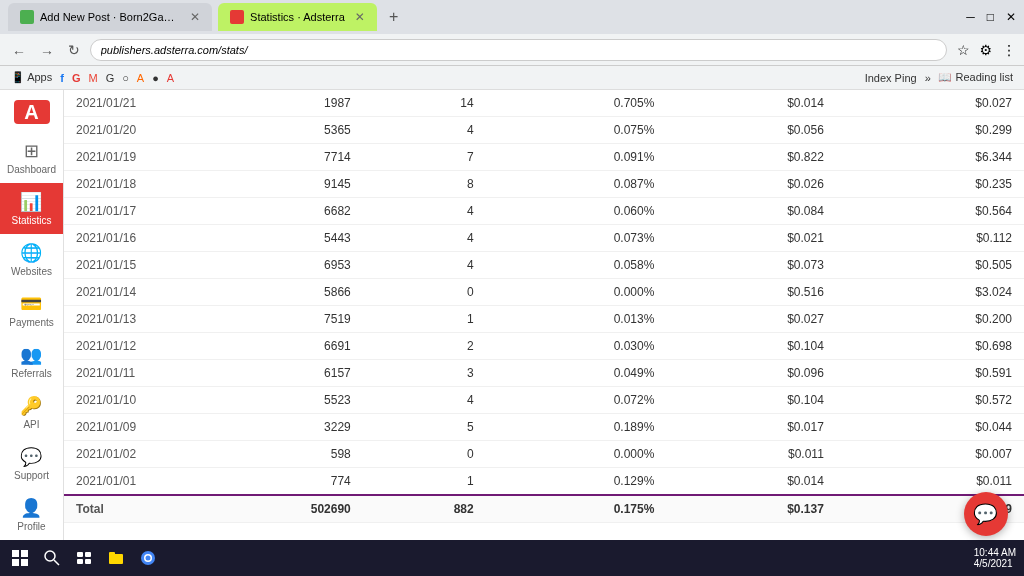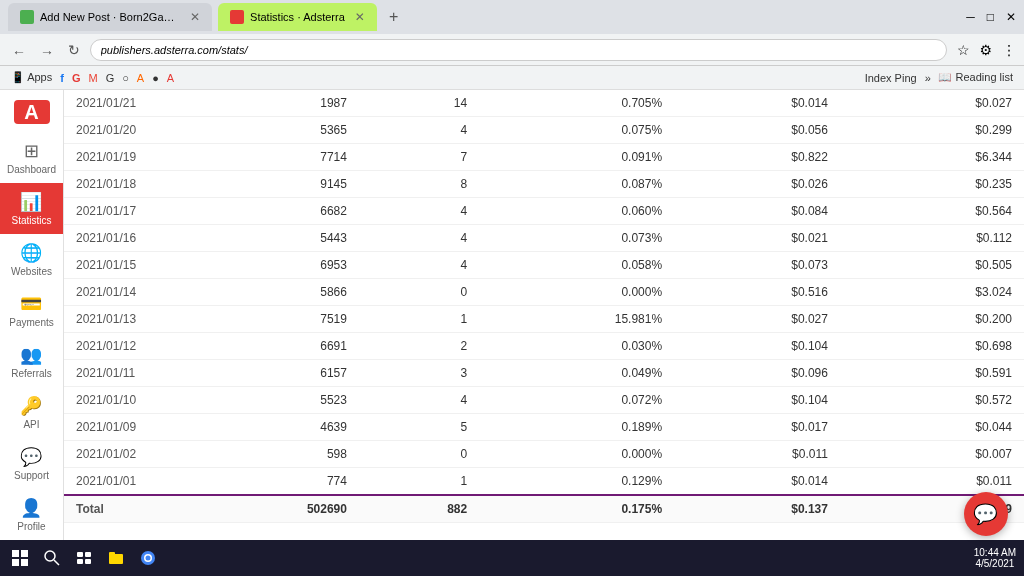--- a/index.html
+++ b/index.html
@@ -46,21 +46,21 @@
 
     
     .chat-button { position: fixed; bottom: 40px; right: 16px; width: 44px; height: 44px; background: #e53935; border-radius: 50%; display: flex; align-items: center; justify-content: center; color: white; font-size: 20px; cursor: pointer; box-shadow: 0 2px 8px rgba(0,0,0,0.3); z-index: 100; }
 
     
     .taskbar { height: 36px; background: #1a1a2e; display: flex; align-items: center; justify-content: space-between; padding: 0 8px; flex-shrink: 0; }
     .taskbar-left { display: flex; align-items: center; gap: 8px; }
     .taskbar-icon { width: 24px; height: 24px; display: flex; align-items: center; justify-content: center; cursor: pointer; }
     .taskbar-icon svg { width: 16px; height: 16px; fill: white; }
     .taskbar-right { display: flex; align-items: center; gap: 4px; font-size: 10px; color: white; }
-    .taskbar-time { font-size: 10px; color: white; text-align: center; }
+    .taskbar-time { font-size: 10px; color: white; text-align: left; }
   </style>
 </head>
 <body>
 
 <div class="browser-chrome">
   <div class="browser-tab inactive">
     <div class="tab-favicon" style="background:#4caf50;"></div>
     <span style="font-size:11px;max-width:140px;overflow:hidden;white-space:nowrap;text-overflow:ellipsis;">Add New Post · Born2Gamer.C...</span>
     <span class="tab-close">✕</span>
   </div>
@@ -208,21 +208,21 @@
     <td>5866</td>
     <td>0</td>
     <td>0.000%</td>
     <td>$0.516</td>
     <td>$3.024</td>
   </tr>
             <tr>
     <td>2021/01/13</td>
     <td>7519</td>
     <td>1</td>
-    <td>15.981%</td>
+    <td>0.013%</td>
     <td>$0.027</td>
     <td>$0.200</td>
   </tr>
             <tr>
     <td>2021/01/12</td>
     <td>6691</td>
     <td>2</td>
     <td>0.030%</td>
     <td>$0.104</td>
     <td>$0.698</td>
@@ -238,21 +238,21 @@
             <tr>
     <td>2021/01/10</td>
     <td>5523</td>
     <td>4</td>
     <td>0.072%</td>
     <td>$0.104</td>
     <td>$0.572</td>
   </tr>
             <tr>
     <td>2021/01/09</td>
-    <td>4639</td>
+    <td>3229</td>
     <td>5</td>
     <td>0.189%</td>
     <td>$0.017</td>
     <td>$0.044</td>
   </tr>
             <tr>
     <td>2021/01/02</td>
     <td>598</td>
     <td>0</td>
     <td>0.000%</td>

